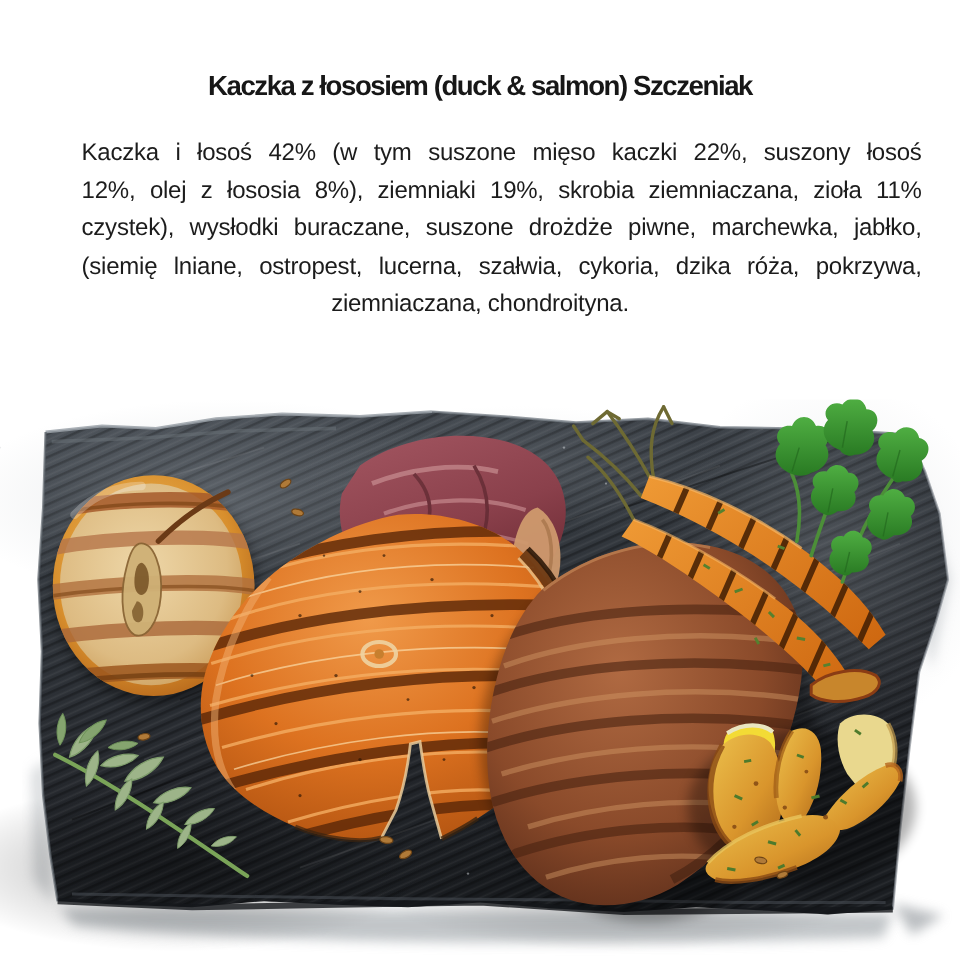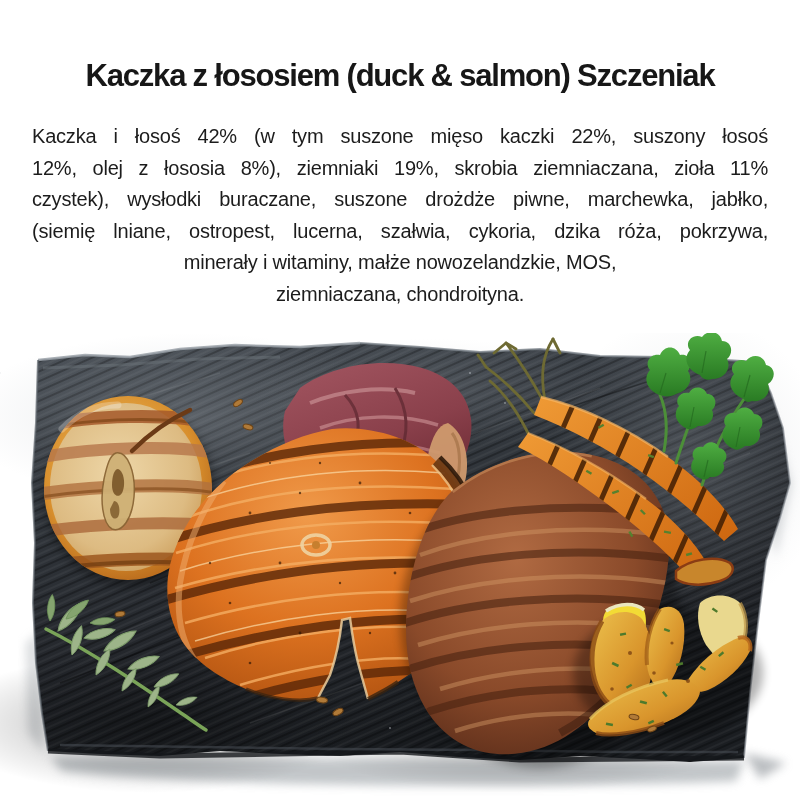--- a/index.html
+++ b/index.html
@@ -1,39 +1,38 @@
 <!DOCTYPE html>
 <html><head>
 <meta charset="utf-8">
 <style>
   html,body{margin:0;padding:0;background:#ffffff;}
   .page{position:relative;width:800px;height:800px;background:#ffffff;overflow:hidden;
         font-family:"Liberation Sans",sans-serif;color:#1b1b1b;}
-  .title{margin-top:58px;text-align:center;font-size:31px;font-weight:700;
+  .title{margin-top:58px;text-align:center;font-size:23px;font-weight:700;
          letter-spacing:-1.2px;color:#171717;}
   .ing{width:736px;margin:27px auto 0;font-size:20px;line-height:31.5px;
        letter-spacing:-0.2px;color:#1c1c1c;}
-  .ing .jl{text-align:justify;text-align-last:justify;text-justify:inter-word;white-space:nowrap;}
+  .ing .jl{text-align:justify;text-align-last:justify;text-justify:inter-word;white-space:nowrap;margin-left:36px;}
   .ing .cl{text-align:center;}
   .photo{position:absolute;left:0;top:333px;width:800px;height:467px;}
   svg{display:block;}
 </style>
 </head>
 <body>
 
 <div class="page">
 
   <div class="title">Kaczka z łososiem (duck &amp; salmon) Szczeniak</div>
 
   <div class="ing">
     <div class="jl">Kaczka i łosoś 42% (w tym suszone mięso kaczki 22%, suszony łosoś</div>
     <div class="jl">12%, olej z łososia 8%), ziemniaki 19%, skrobia ziemniaczana, zioła 11%</div>
     <div class="jl">czystek), wysłodki buraczane, suszone drożdże piwne, marchewka, jabłko,</div>
     <div class="jl">(siemię lniane, ostropest, lucerna, szałwia, cykoria, dzika róża, pokrzywa,</div>
-    <div class="cl">minerały i witaminy, małże nowozelandzkie, MOS,</div>
     <div class="cl">ziemniaczana, chondroityna.</div>
   </div>
 
   <figure class="photo" style="margin:0">
   <svg width="800" height="467" viewBox="0 0 800 467">
     <defs>
       <linearGradient id="slateG" x1="0" y1="0" x2="0.25" y2="1">
         <stop offset="0" stop-color="#4a5057"></stop>
             <stop offset="0.35" stop-color="#33383e"></stop>
         <stop offset="0.72" stop-color="#24272c"></stop>

